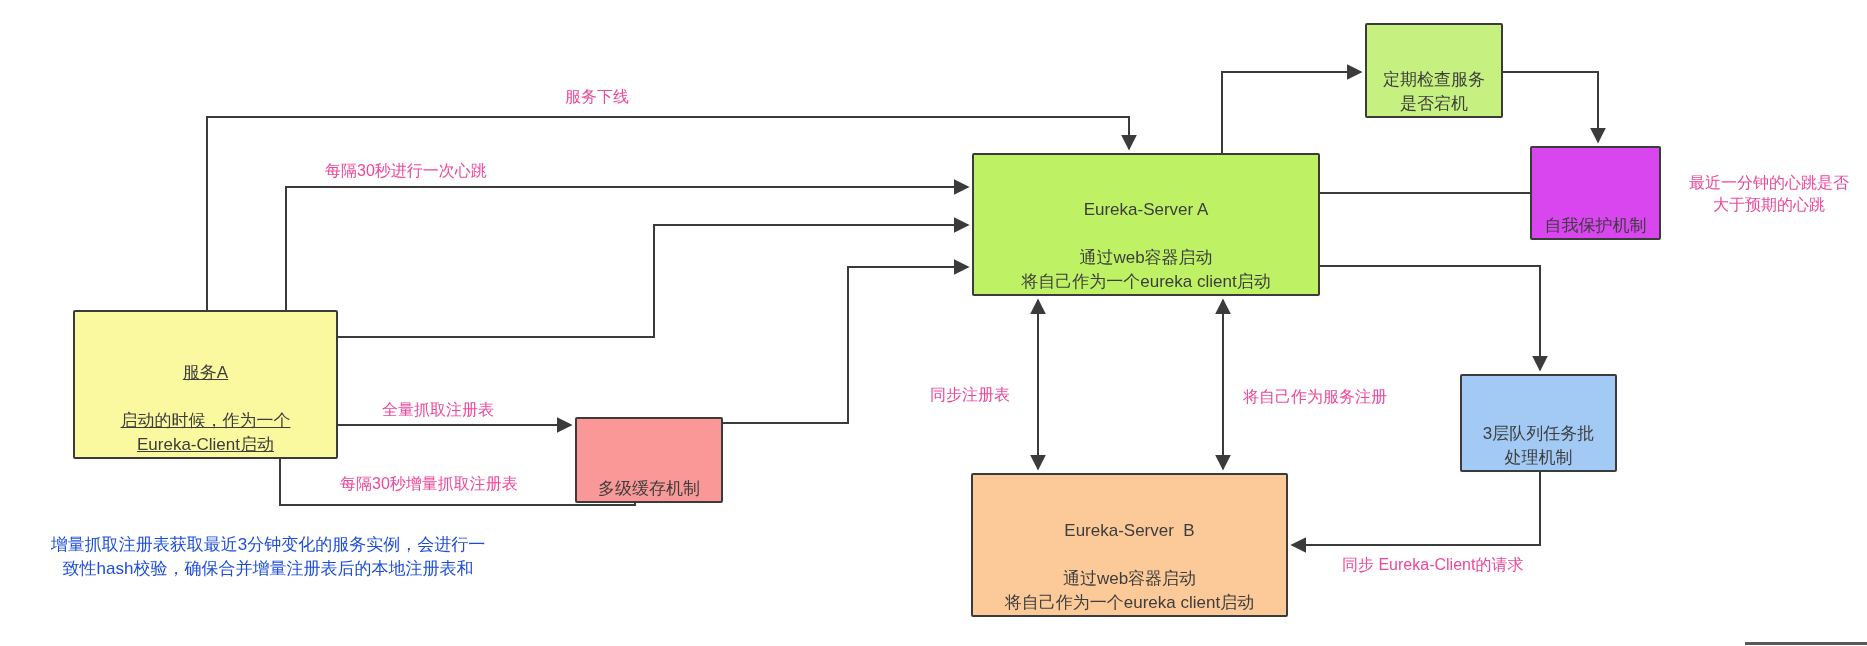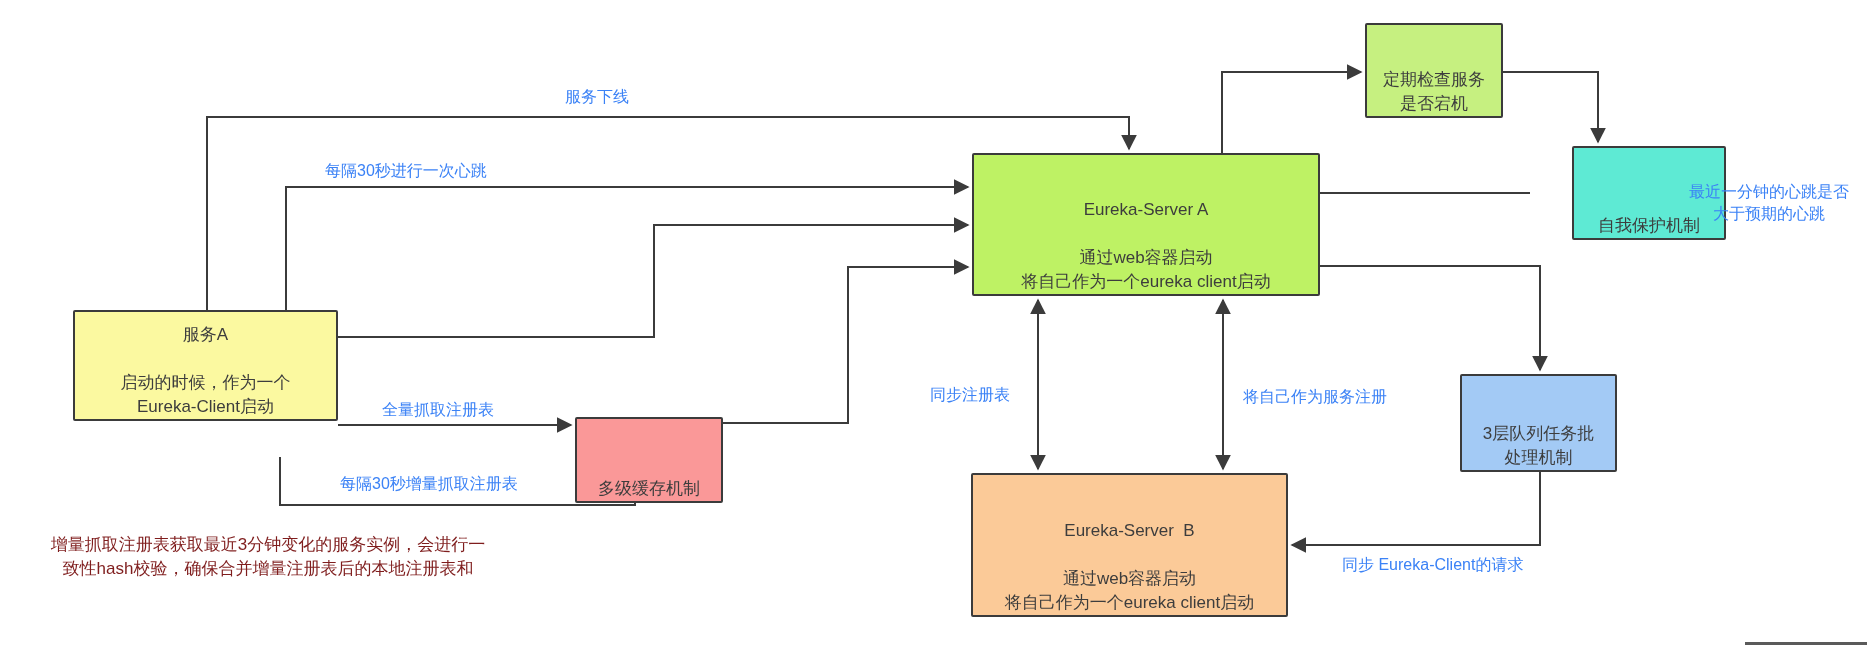--- a/index.html
+++ b/index.html
@@ -8,25 +8,25 @@
     font-family:"Liberation Sans","DejaVu Sans",sans-serif;color:#3d3d3d;overflow:hidden;
   }
   .edges{position:absolute;left:0;top:0;width:1867px;height:646px;pointer-events:none;}
   .node{
     position:absolute;box-sizing:border-box;border:2px solid #3b3b3b;border-radius:2px;
     display:flex;flex-direction:column;align-items:center;justify-content:flex-end;
     text-align:center;font-size:17px;line-height:24px;color:#3d3d3d;
   }
   .node .t{white-space:pre-wrap;}
   .node .gap{height:24px;}
-  .lbl{position:absolute;font-size:16px;color:#3b82f6;white-space:nowrap;}
+  .lbl{position:absolute;font-size:16px;color:#ec4899;white-space:nowrap;}
   .lbl.center{text-align:center;white-space:normal;line-height:22px;}
   .note{
     position:absolute;left:0px;top:533px;width:536px;text-align:center;
-    font-size:17px;line-height:24px;color:#7f1d1d;
+    font-size:17px;line-height:24px;color:#1d4ed8;
   }
   .bottom-bar{position:absolute;left:1745px;top:642px;width:122px;height:3px;background:#5a5a5a;}
 </style>
 </head>
 <body>
 
 <div class="canvas">
 
   <svg class="edges" width="1867" height="646" viewBox="0 0 1867 646">
     <defs>
@@ -42,21 +42,21 @@
     <path d="M723 423 H848 V267 H968" fill="none" stroke="#3b3b3b" stroke-width="2" marker-end="url(#arr)"></path>
     <path d="M1222 153 V72 H1361" fill="none" stroke="#3b3b3b" stroke-width="2" marker-end="url(#arr)"></path>
     <path d="M1503 72 H1598 V142" fill="none" stroke="#3b3b3b" stroke-width="2" marker-end="url(#arr)"></path>
     <path d="M1530 193 H1289" fill="none" stroke="#3b3b3b" stroke-width="2" marker-end="url(#arr)"></path>
     <path d="M1038 300 V469" fill="none" stroke="#3b3b3b" stroke-width="2" marker-start="url(#arr)" marker-end="url(#arr)"></path>
     <path d="M1223 300 V469" fill="none" stroke="#3b3b3b" stroke-width="2" marker-start="url(#arr)" marker-end="url(#arr)"></path>
     <path d="M1285 266 H1540 V370" fill="none" stroke="#3b3b3b" stroke-width="2" marker-end="url(#arr)"></path>
     <path d="M1540 472 V545 H1292" fill="none" stroke="#3b3b3b" stroke-width="2" marker-end="url(#arr)"></path>
   </svg>
 
-  <div class="node" style="left: 73px; top: 310px; width: 265px; height: 111px; background: rgb(251, 249, 160);">
+  <div class="node" style="left: 73px; top: 310px; width: 265px; height: 149px; background: rgb(251, 249, 160); text-decoration: underline;">
     <div class="t">服务A</div>
     <div class="gap"></div>
     <div>启动的时候，作为一个</div>
     <div>Eureka-Client启动</div>
   </div>
 
   <div class="node" style="left: 575px; top: 382px; width: 148px; height: 86px; background: rgb(250, 152, 152); margin-top: 35px;">
     <div class="t">多级缓存机制</div>
   </div>
 
@@ -72,21 +72,21 @@
     <div class="gap"></div>
     <div>通过web容器启动</div>
     <div>将自己作为一个eureka client启动</div>
   </div>
 
   <div class="node" style="left: 1365px; top: 23px; width: 138px; height: 95px; background: rgb(198, 240, 128);">
     <div>定期检查服务</div>
     <div>是否宕机</div>
   </div>
 
-  <div class="node" style="left: 1572px; top: 146px; width: 154px; height: 94px; background: #5eead4;">
+  <div class="node" style="left: 1530px; top: 146px; width: 131px; height: 94px; background: #d946ef;">
     <div class="t">自我保护机制</div>
   </div>
 
   <div class="node" style="left: 1460px; top: 374px; width: 157px; height: 98px; background: rgb(163, 202, 245);">
     <div>3层队列任务批</div>
     <div>处理机制</div>
   </div>
 
   <div class="lbl" style="left:565px;top:87px">服务下线</div>
 
@@ -96,21 +96,21 @@
   <div class="lbl" style="left:382px;top:400px">全量抓取注册表</div>
 
   <div class="lbl" style="left:340px;top:474px">每隔30秒增量抓取注册表</div>
 
   <div class="lbl" style="left:930px;top:385px">同步注册表</div>
 
   <div class="lbl" style="left:1243px;top:387px">将自己作为服务注册</div>
 
   <div class="lbl" style="left:1342px;top:555px">同步 Eureka-Client的请求</div>
 
-  <div class="lbl center" style="left:1672px;top:181px;width:194px">
+  <div class="lbl center" style="left:1672px;top:172px;width:194px">
     <div>最近一分钟的心跳是否</div>
     <div>大于预期的心跳</div>
   </div>
 
   <div class="note">
     <div>增量抓取注册表获取最近3分钟变化的服务实例，会进行一</div>
     <div>致性hash校验，确保合并增量注册表后的本地注册表和</div>
   </div>
 
   <div class="bottom-bar"></div>

